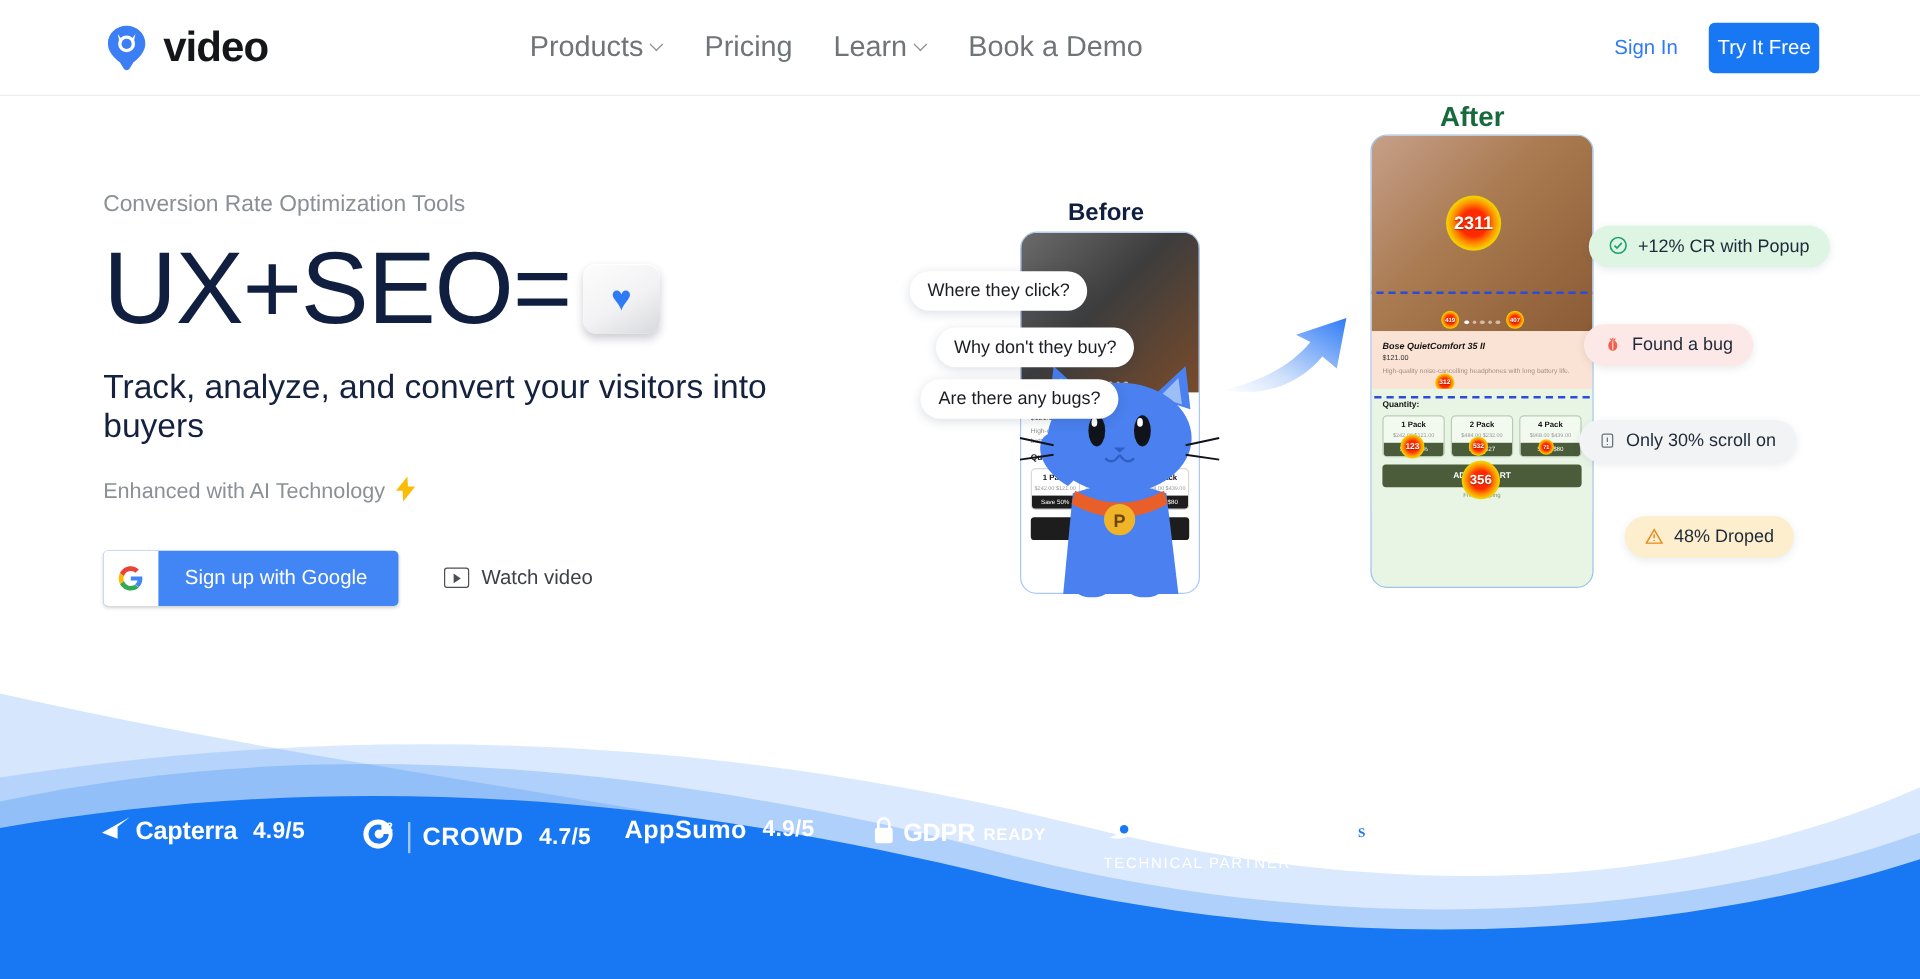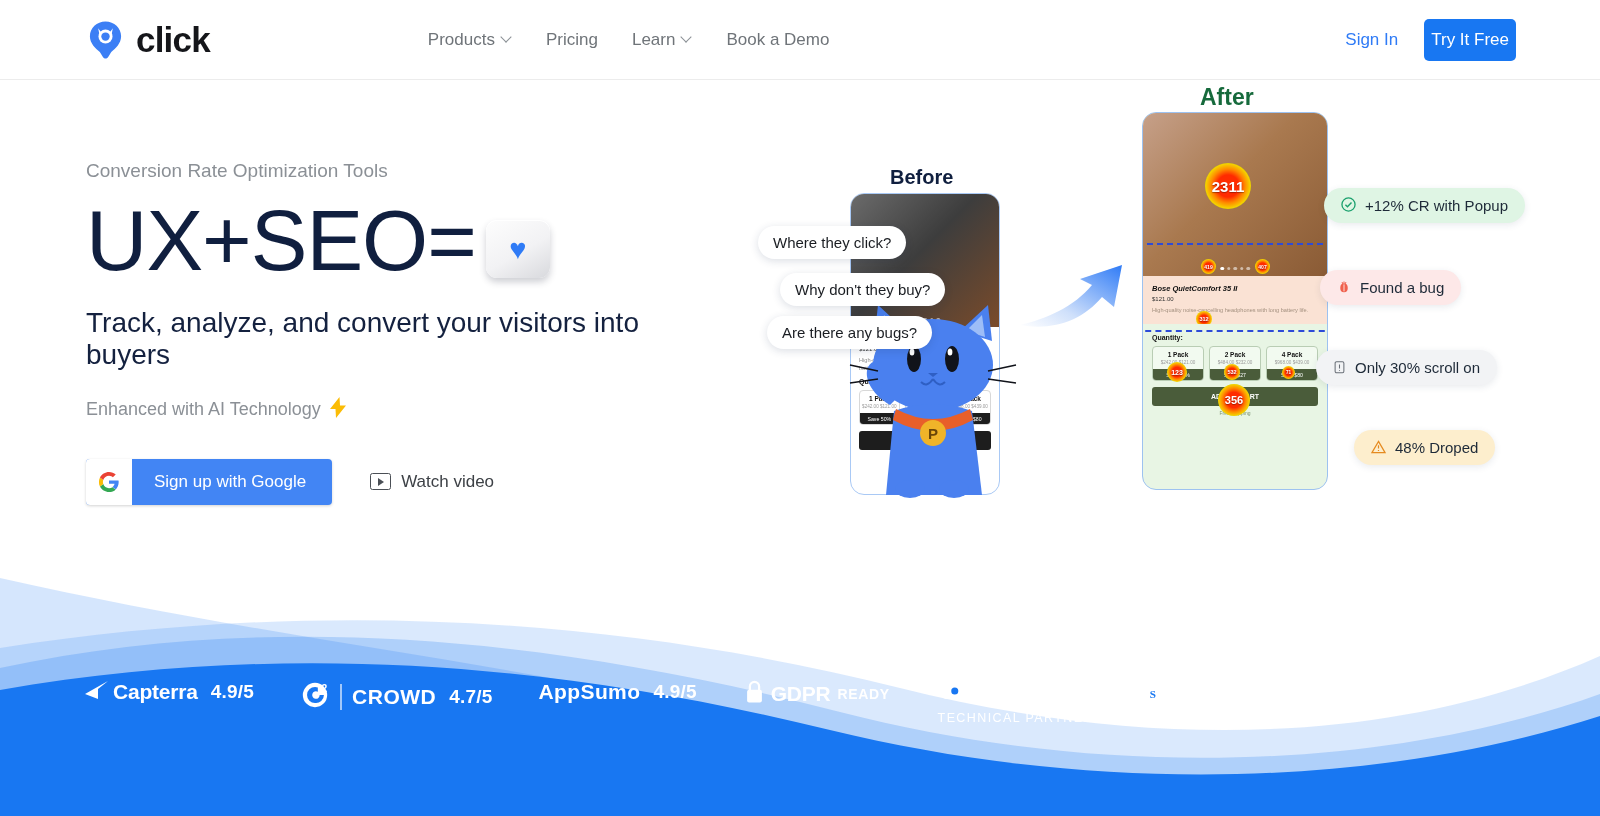--- a/index.html
+++ b/index.html
@@ -22,21 +22,21 @@
   .logo-wrap { display:flex; align-items:center; gap:11px; margin-left:86px; }
   .logo-mark { width: 39px; height: 39px; position: relative; }
   .logo-text {
     font-size: 35px; font-weight: 700; color: #15161a; letter-spacing: -0.8px;
     line-height: 1;
   }
 
   .nav { display:flex; align-items:center; gap:34px; margin-left:218px; }
   .nav-item {
     display:flex; align-items:center; gap:7px;
-    font-size: 17px; color: #6f7479; font-weight: 500; cursor: pointer;
+    font-size: 24px; color: #6f7479; font-weight: 500; cursor: pointer;
     white-space: nowrap;
   }
   .chev { width:10px; height:10px; display:inline-block; position:relative; top:-2px; }
   .chev::after{
     content:""; position:absolute; left:0; top:0;
     width:7px; height:7px; border-right:1.6px solid #8b9096; border-bottom:1.6px solid #8b9096;
     transform: rotate(45deg);
   }
 
   .header-right { margin-left:auto; margin-right: 84px; display:flex; align-items:center; gap:26px; }
@@ -179,21 +179,21 @@
   <header class="header">
     <div class="logo-wrap">
       <span class="logo-mark">
         <svg width="39" height="39" viewBox="0 0 40 40">
           <path d="M20 1.5C11 1.5 4 8.2 4 16.6c0 7.2 5.6 12.4 10.2 16.1l3.3 5.4c1.2 1.9 3.9 1.9 5.1 0l3.3-5.4C30.5 29 36 23.8 36 16.6 36 8.2 29 1.5 20 1.5z" fill="#3c7ff5"></path>
           <path d="M12.5 8.5l1.2 6 2.3-1.1zM27.5 8.5l-1.2 6-2.3-1.1z" fill="#ffffff"></path>
           <circle cx="20" cy="17" r="7.2" fill="#ffffff"></circle>
           <circle cx="20" cy="17" r="4.3" fill="#3c7ff5"></circle>
         </svg>
       </span>
-      <span class="logo-text">click</span>
+      <span class="logo-text">video</span>
     </div>
 
     <nav class="nav">
       <div class="nav-item">
         <span>Products</span>
         <span class="chev"></span>
       </div>
       <div class="nav-item">
         <span>Pricing</span>
       </div>
@@ -466,21 +466,21 @@
         <svg width="30" height="30" viewBox="0 0 32 32">
           <path d="M16 3a13 13 0 1 0 0 26 13 13 0 0 0 0-26zm0 21.5A8.5 8.5 0 1 1 16 7.5a8.6 8.6 0 0 1 3 .5v4.6a4 4 0 1 0 2 3.4h4.5A8.5 8.5 0 0 1 16 24.5z" fill="#fff"></path>
           <text x="23" y="13" font-size="11" font-weight="700" fill="#fff" font-family="Liberation Sans, sans-serif">2</text>
         </svg>
       </span>
       <span style="display:inline-block;width:2px;height:26px;background:rgba(255,255,255,.6);margin:0 10px;"></span>
       <span class="fname" style="letter-spacing:.5px;">CROWD</span>
       <span class="frate">4.7/5</span>
     </div>
 
-    <div class="fitem" style="margin-left:46px;">
+    <div class="fitem" style="margin-left:28px;">
       <span class="fname" style="letter-spacing:.4px;">AppSumo</span>
       <span class="frate">4.9/5</span>
     </div>
 
     <div class="fitem" style="margin-left:48px;">
       <span>
         <svg width="19" height="24" viewBox="0 0 20 26">
             <path d="M5 11V7a5 5 0 0 1 10 0v4" fill="none" stroke="#fff" stroke-width="2.4"></path>
             <rect x="2" y="10.5" width="16" height="14" rx="2.2" fill="#fff"></rect>
           </svg>

